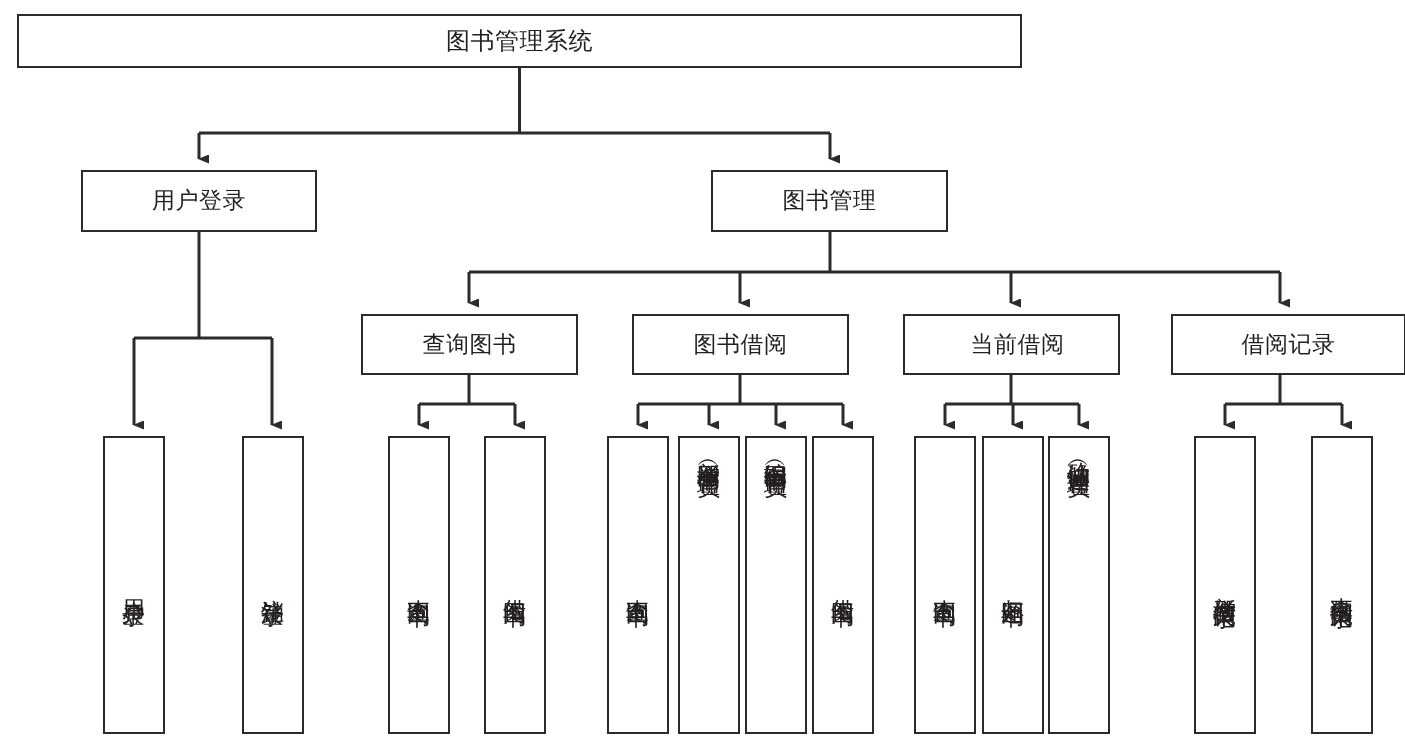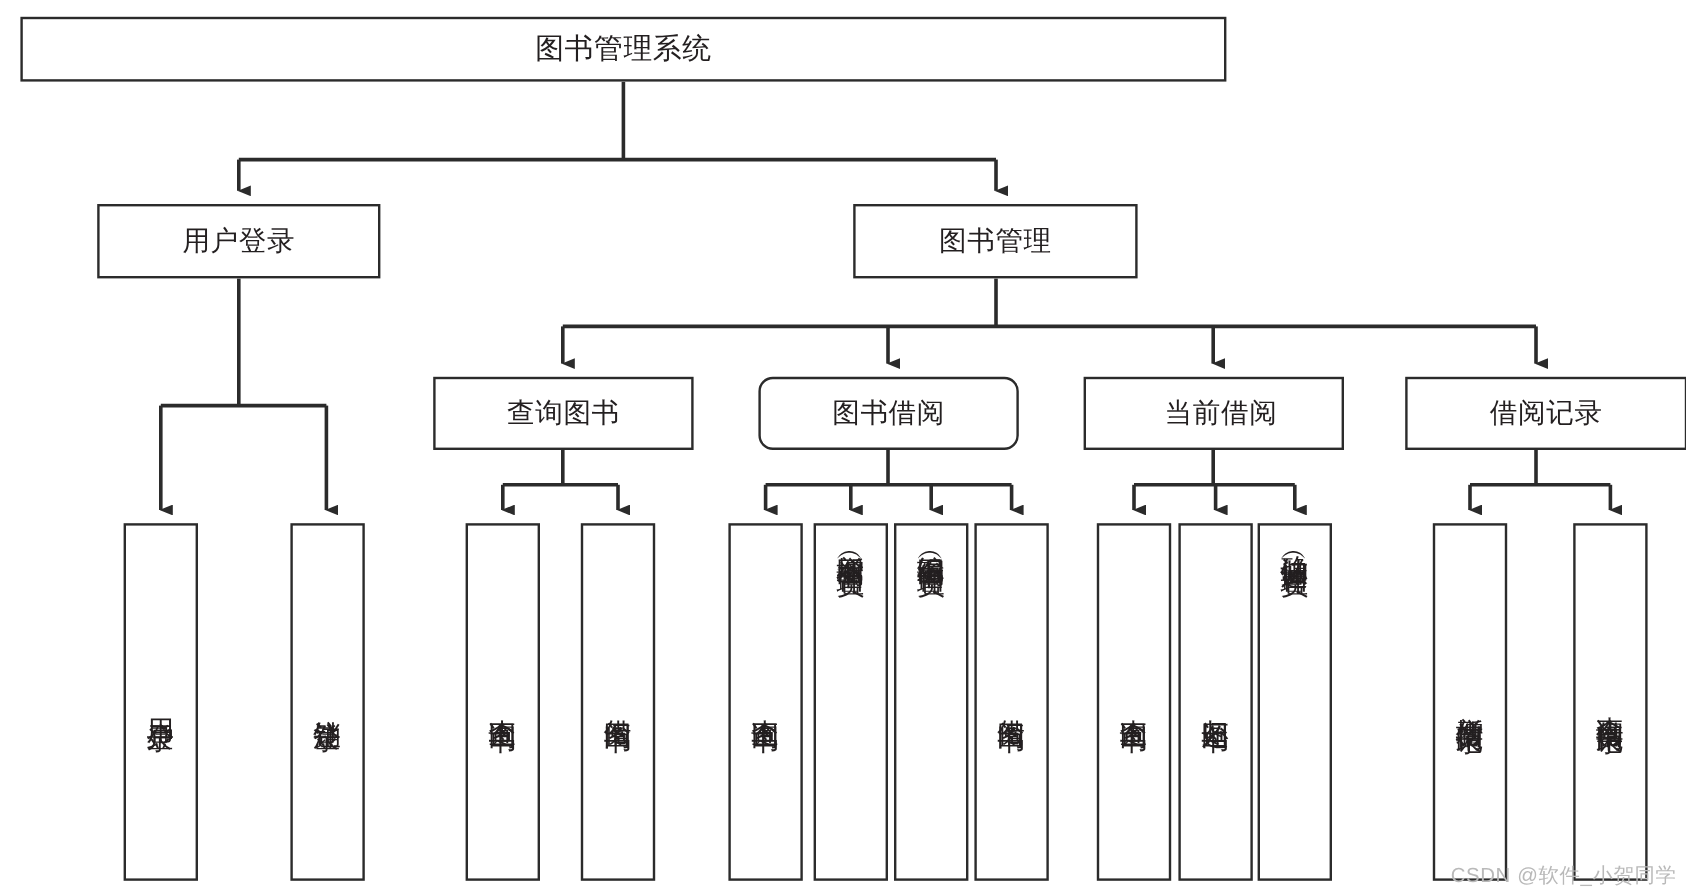--- a/index.html
+++ b/index.html
@@ -140,21 +140,21 @@
   <div class="node-box" style="left:81px; top:170px; width:236px; height:62px;">
     <span class="node-label-h">用户登录</span>
   </div>
   <div class="node-box" style="left:711px; top:170px; width:237px; height:62px;">
     <span class="node-label-h">图书管理</span>
   </div>
 
   <div class="node-box" style="left:361px; top:314px; width:217px; height:61px;">
     <span class="node-label-h">查询图书</span>
   </div>
-  <div class="node-box" style="left:632px; top:314px; width:217px; height:61px;border-radius:12px;">
+  <div class="node-box" style="left:632px; top:314px; width:217px; height:61px;">
     <span class="node-label-h">图书借阅</span>
   </div>
   <div class="node-box" style="left:903px; top:314px; width:217px; height:61px;padding-left:12px;">
     <span class="node-label-h">当前借阅</span>
   </div>
   <div class="node-box" style="left:1171px; top:314px; width:235px; height:61px;">
     <span class="node-label-h">借阅记录</span>
   </div>
 
   <div class="leaf-box center-v" style="left:103px; top:436px; width:62px; height:298px;">
@@ -194,15 +194,14 @@
     <span class="node-label-v">确认归还（管理员）</span>
   </div>
 
   <div class="leaf-box center-v" style="left:1194px; top:436px; width:62px; height:298px;">
     <span class="node-label-v">新增借阅记录</span>
   </div>
   <div class="leaf-box center-v" style="left:1311px; top:436px; width:62px; height:298px;">
     <span class="node-label-v">查询借阅记录</span>
   </div>
 
-  <div id="watermark">CSDN @软件_小贺同学</div>
 
 </div>
 
 </body></html>

